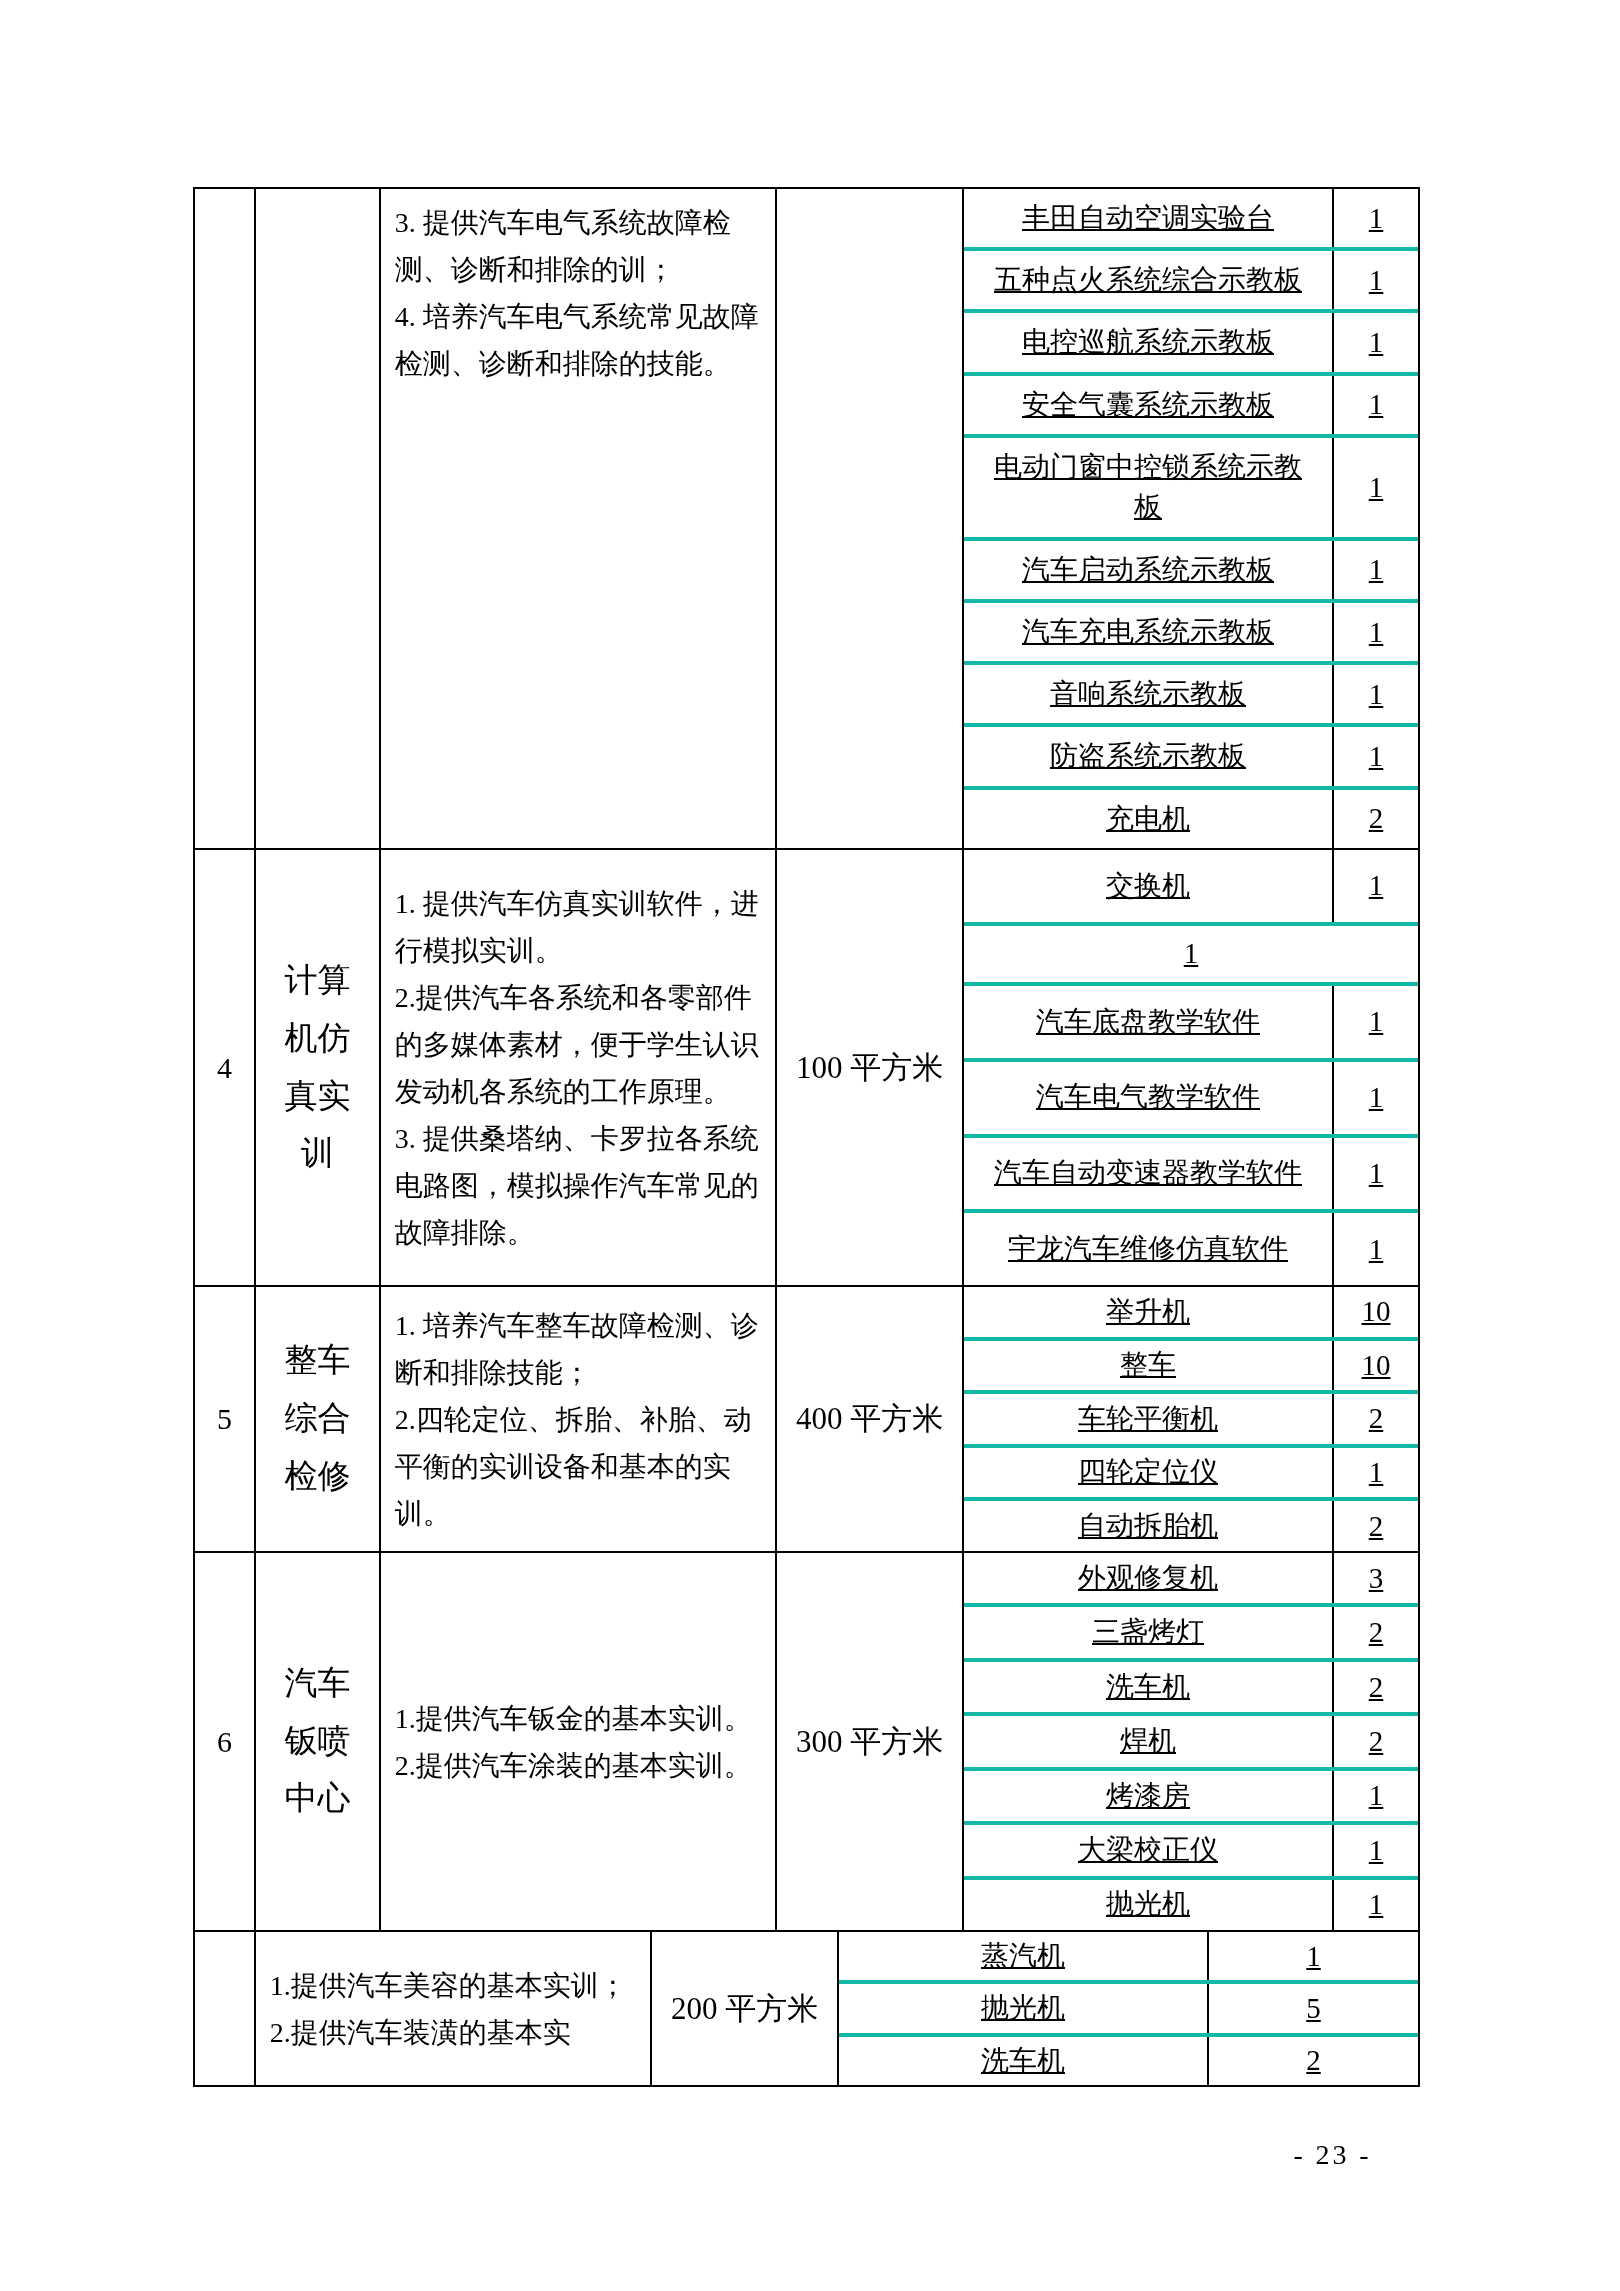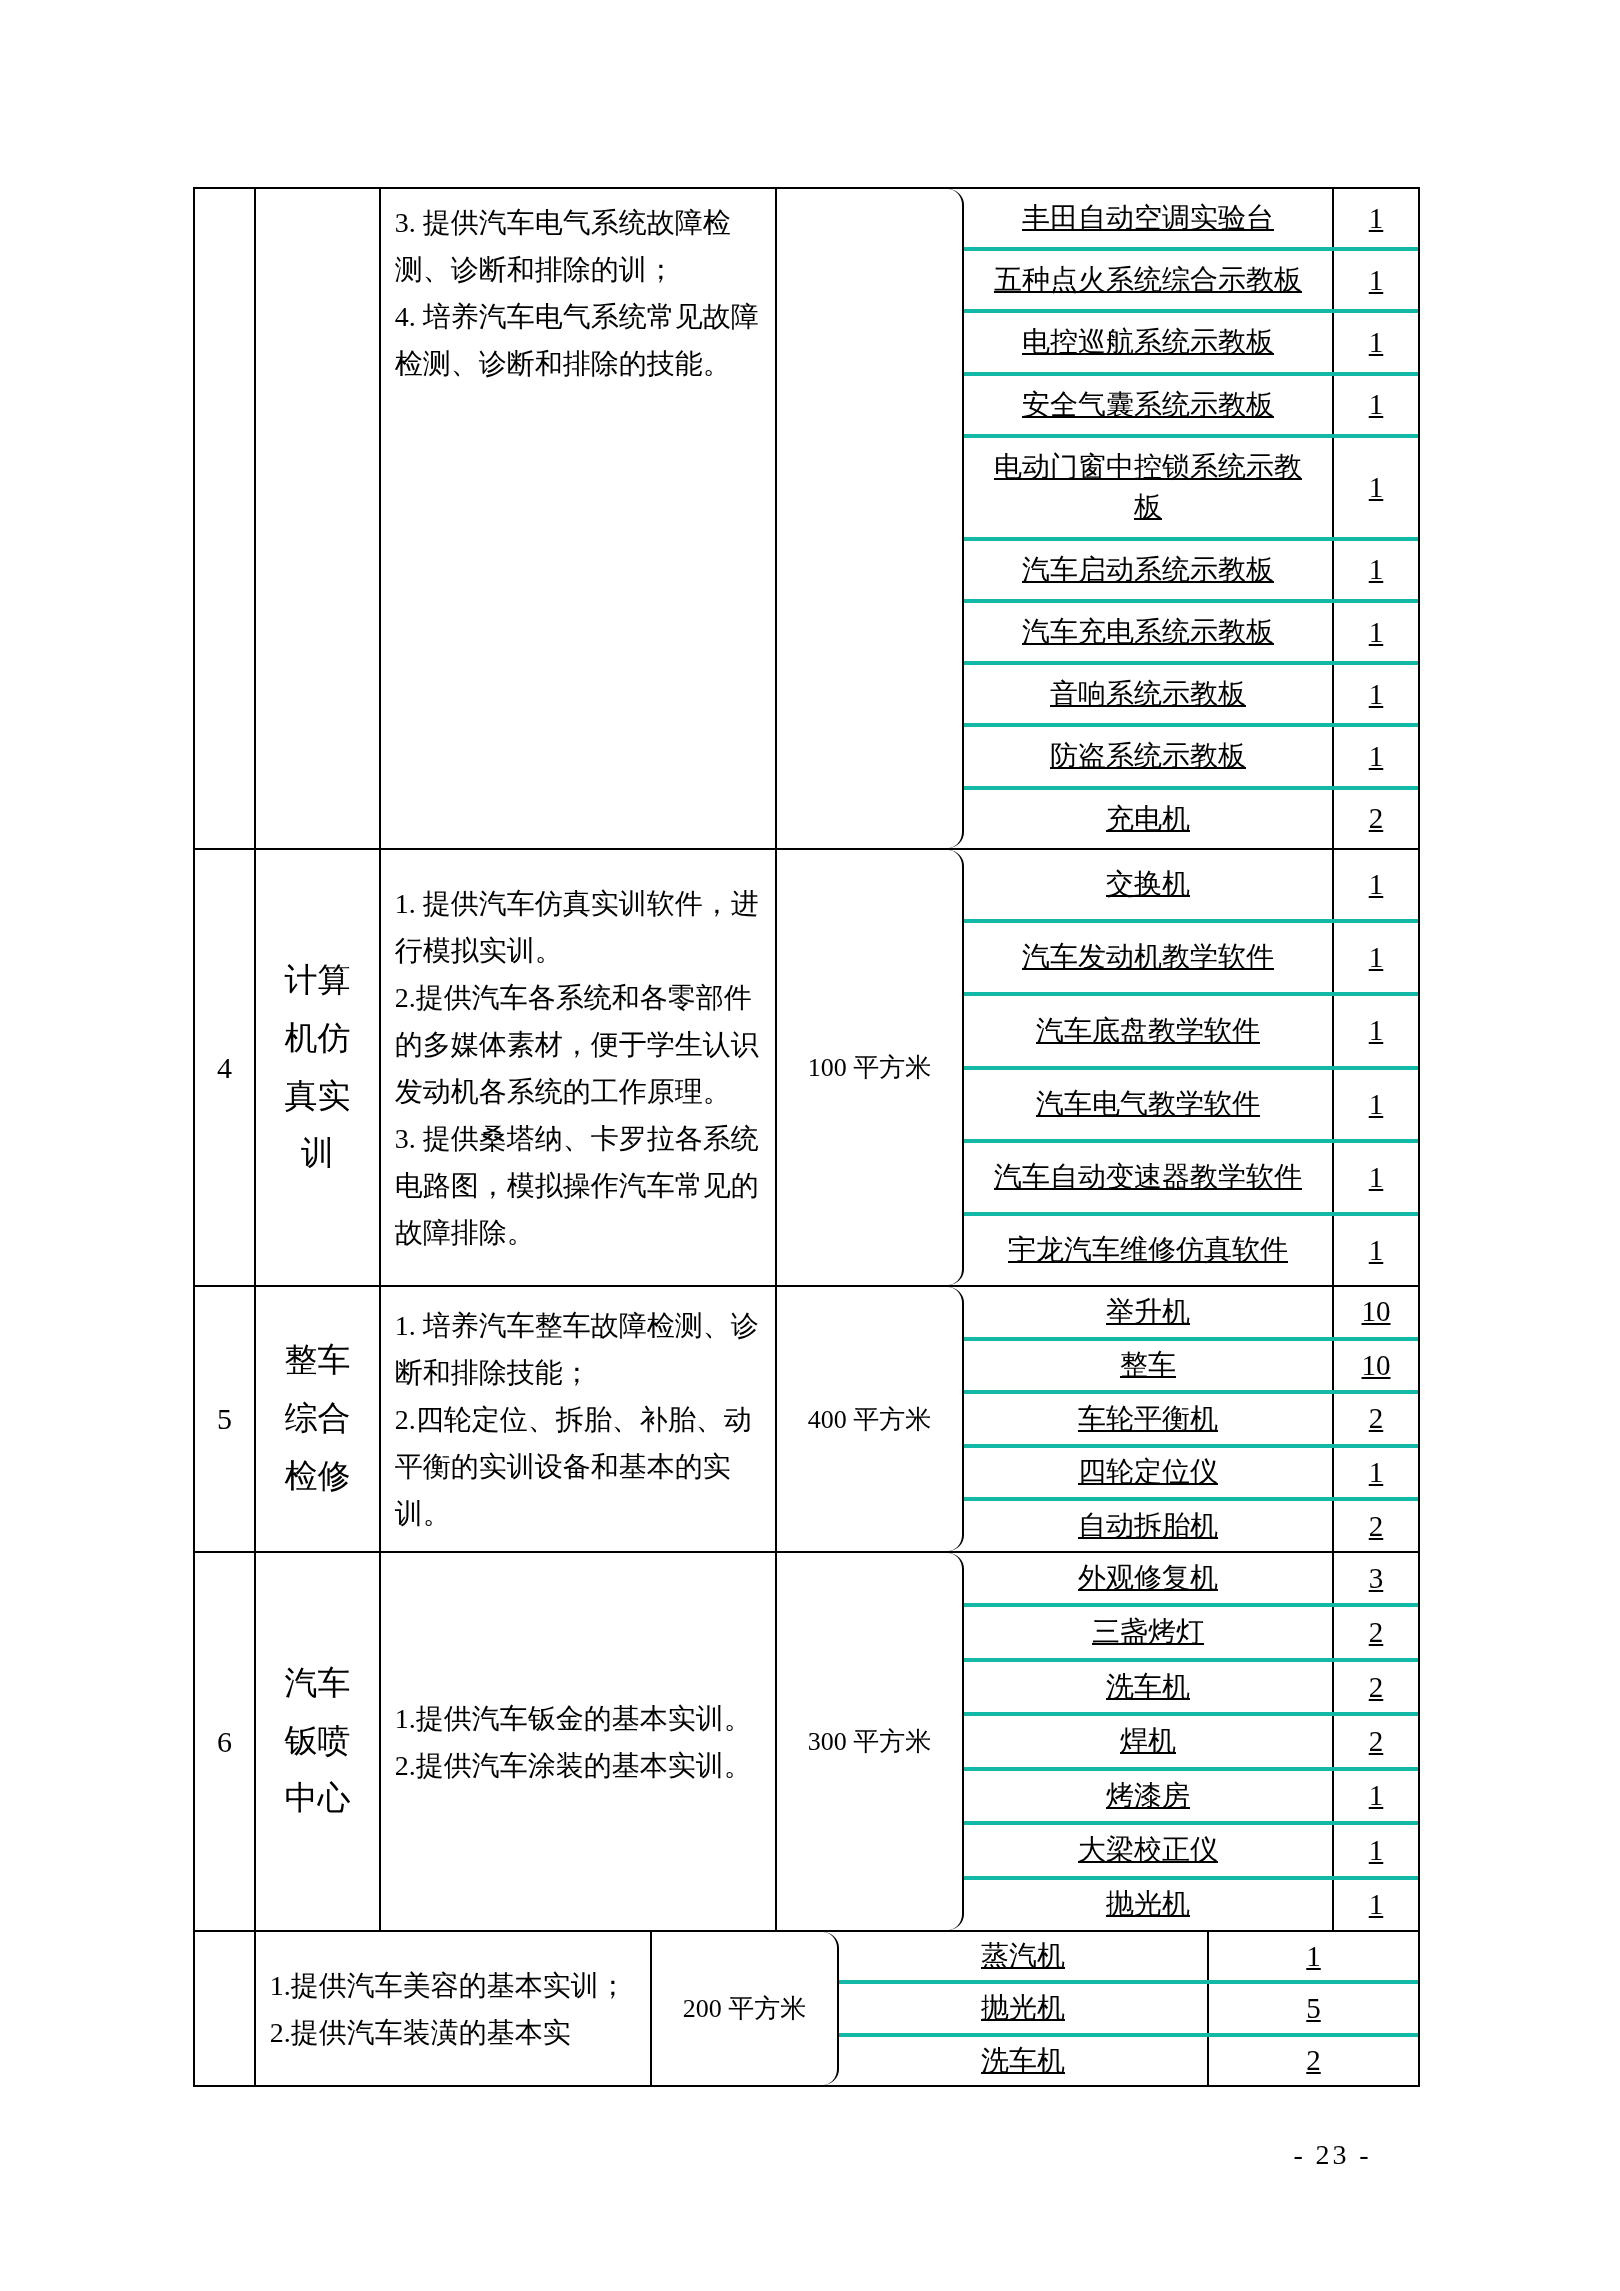--- a/index.html
+++ b/index.html
@@ -57,23 +57,22 @@
     padding: 3.9px 9.8px 3.9px 13.7px;
     white-space: pre-line;
     display: flex; flex-direction: column; justify-content: center;
     overflow: hidden;
   }
   .s0 .col-desc { justify-content: flex-start; padding-top: 9.8px; }
   .col-area {
     width: 187px;
     border-right: 2px solid #000;
     display: flex; align-items: center; justify-content: center;
-    font-size: 26px;
+    font-size: 31px;
     white-space: nowrap;
-    border-radius: 16px;
   }
   .equip-col {
     flex: 1;
     display: flex; flex-direction: column; text-decoration: underline;
   }
   .equip-row {
     flex: 1 1 auto;
     min-height: 0;
     display: flex;
   }
@@ -164,21 +163,20 @@
     <div class="cell col-desc">1. 提供汽车仿真实训软件，进行模拟实训。
 2.提供汽车各系统和各零部件的多媒体素材，便于学生认识发动机各系统的工作原理。
 3. 提供桑塔纳、卡罗拉各系统电路图，模拟操作汽车常见的故障排除。</div>
     <div class="cell col-area">100 平方米</div>
     <div class="equip-col">
         <div class="equip-row">
     <div class="cell eq-name">交换机</div>
     <div class="cell eq-qty">1</div>
   </div>
         <div class="equip-row">
-    <div class="cell eq-name">汽车发动机教学软件</div>
     <div class="cell eq-qty">1</div>
   </div>
         <div class="equip-row">
     <div class="cell eq-name">汽车底盘教学软件</div>
     <div class="cell eq-qty">1</div>
   </div>
         <div class="equip-row">
     <div class="cell eq-name">汽车电气教学软件</div>
     <div class="cell eq-qty">1</div>
   </div>

